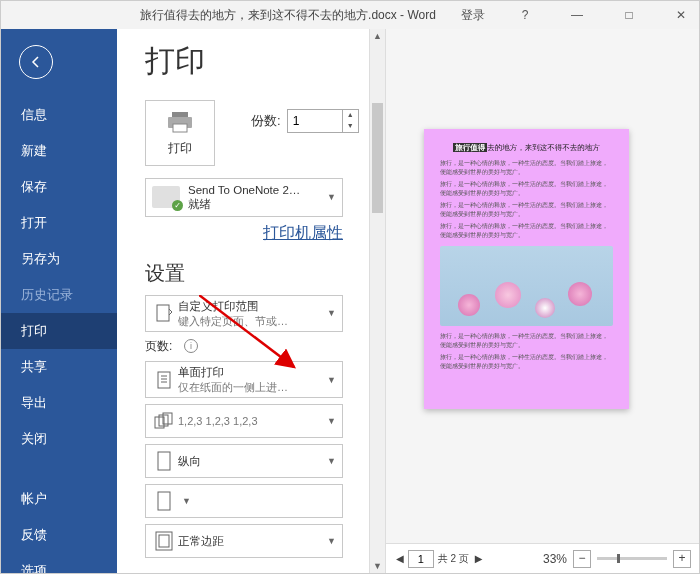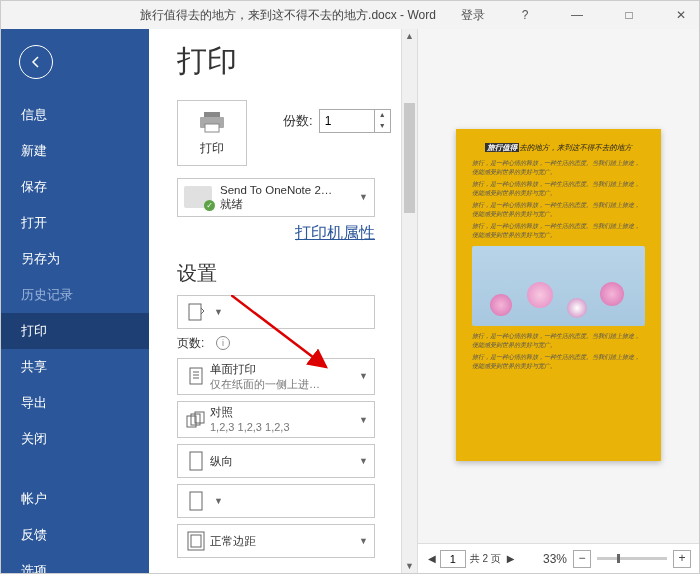--- a/index.html
+++ b/index.html
@@ -2,21 +2,21 @@
 <html><head>
 <meta charset="utf-8">
 <style>
   * { box-sizing: border-box; margin: 0; padding: 0; font-family: "Microsoft YaHei", "Segoe UI", sans-serif; }
   body { width: 700px; height: 574px; background: #fff; overflow: hidden; position: relative; border: 1px solid #ccc; }
   .titlebar { height: 28px; background: #f3f3f3; display: flex; align-items: center; font-size: 12px; color: #444; }
   .titlebar .doc { flex: 1; text-align: center; padding-left: 120px; }
   .titlebar .ctrl { display: flex; align-items: center; gap: 16px; }
   .titlebar .ctrl span { width: 36px; text-align: center; cursor: pointer; color: #555; }
   .main { display: flex; height: calc(100% - 28px); }
-  .sidebar { width: 148px; background: #2b579a; color: #fff; padding-top: 10px; }
+  .sidebar { width: 116px; background: #2b579a; color: #fff; padding-top: 10px; }
   .back { width: 34px; height: 34px; border: 1.5px solid #fff; border-radius: 50%; margin: 6px 0 18px 18px; display:flex; align-items:center; justify-content:center; cursor:pointer; }
   .back svg { stroke:#fff; fill:none; }
   .nav-item { padding: 9px 20px; font-size: 13px; cursor:pointer; }
   .nav-item.active { background: #1e3f73; }
   .nav-item.dim { color: #9bb4da; }
   .content { flex:1; position:relative; display:flex; }
   .printcol { width:252px; padding: 12px 0 0 28px; position:relative; }
   .h1 { font-size: 30px; color:#333; margin-bottom: 18px; font-weight:400; }
   .printbox { width:70px; height:66px; border:1px solid #c8c8c8; display:flex; flex-direction:column; align-items:center; justify-content:center; cursor:pointer; }
   .printbox .lbl { font-size:12px; margin-top:6px; color:#333; }
@@ -41,21 +41,21 @@
   .opt .chev { font-size:9px; color:#666; padding-left:4px; }
   .pages-row { display:flex; align-items:center; width:198px; margin-bottom:6px; gap:4px; }
   .pages-row .pl { font-size:12px; color:#333; width:35px; }
   .pages-row input { flex:1; height:22px; border:1px solid #2b579a; font-size:12px; padding:0 5px; }
   .info { width:14px; height:14px; border:1px solid #888; border-radius:50%; font-size:9px; text-align:center; line-height:12px; color:#888; cursor:pointer; }
   .vscroll { width:16px; background:#f0f0f0; display:flex; flex-direction:column; border-left:1px solid #ddd; }
   .vscroll span { font-size:9px; text-align:center; color:#666; cursor:pointer; padding:2px 0; }
   .vscroll .track { flex:1; position:relative; }
   .vscroll .thumb { position:absolute; left:2px; right:2px; top:60px; height:110px; background:#c8c8c8; cursor:pointer; }
   .preview { flex:1; background:#f5f5f5; position:relative; border-left:1px solid #ddd; }
-  .page { position:absolute; left:38px; top:100px; width:205px; height:332px; background:#eab308; box-shadow:0 2px 6px rgba(0,0,0,.25); padding:14px 16px; font-size:6px; color:#555;font-style:italic; }
+  .page { position:absolute; left:38px; top:100px; width:205px; height:280px; background:#f0abfc; box-shadow:0 2px 6px rgba(0,0,0,.25); padding:14px 16px; font-size:6px; color:#555; }
   .page .tt { font-size:7.5px; text-align:center; color:#222; margin-bottom:6px; }
   .page .tt b { background:#333; color:#fff; padding:0 2px; }
   .page p { line-height:1.5; margin-bottom:3px; }
   .page .img { margin:6px 0; height:80px; background:linear-gradient(#b8d4e8,#a8c8e0); border-radius:2px; position:relative; overflow:hidden; }
   .flower { position:absolute; border-radius:50%; }
   .statusbar { position:absolute; bottom:0; left:0; right:0; height:30px; background:#fff; border-top:1px solid #ddd; display:flex; align-items:center; padding:0 8px; font-size:12px; color:#444; gap:6px; }
   .statusbar .nav { display:flex; align-items:center; gap:2px; }
   .statusbar .nav span { cursor:pointer; font-size:10px; padding:0 2px; }
   .statusbar input { width:26px; height:18px; border:1px solid #aaa; text-align:center; font-size:11px; }
   .statusbar .ptxt { font-size:9px; line-height:1.1; }
@@ -137,20 +137,24 @@
 
       <div class="h2">设置</div>
 
       <div class="opt">
         <div class="ic">
             <svg width="20" height="20" viewBox="0 0 20 20">
               <rect x="3" y="2" width="12" height="16" stroke-width="1"></rect>
               <path d="M15 6 L18 9 L15 12" stroke-width="1"></path>
             </svg>
           </div>
+        <div class="ot">
+            <div>自定义打印范围</div>
+            <div class="sub">键入特定页面、节或…</div>
+          </div>
         <span class="chev">▼</span>
       </div>
 
       <div class="pages-row">
         <span class="pl">页数:</span>
         <span class="info">i</span>
       </div>
 
       <div class="opt">
         <div class="ic">
@@ -170,21 +174,20 @@
 
       <div class="opt">
         <div class="ic">
             <svg width="22" height="18" viewBox="0 0 22 18">
               <rect x="2" y="5" width="9" height="11"></rect>
               <rect x="6" y="3" width="9" height="11"></rect>
               <rect x="10" y="1" width="9" height="11"></rect>
             </svg>
           </div>
         <div class="ot">
-            <div>对照</div>
             <div class="sub">1,2,3    1,2,3    1,2,3</div>
           </div>
         <span class="chev">▼</span>
       </div>
 
       <div class="opt">
         <div class="ic">
             <svg width="16" height="20" viewBox="0 0 16 20">
               <rect x="2" y="1" width="12" height="18"></rect>
             </svg>

